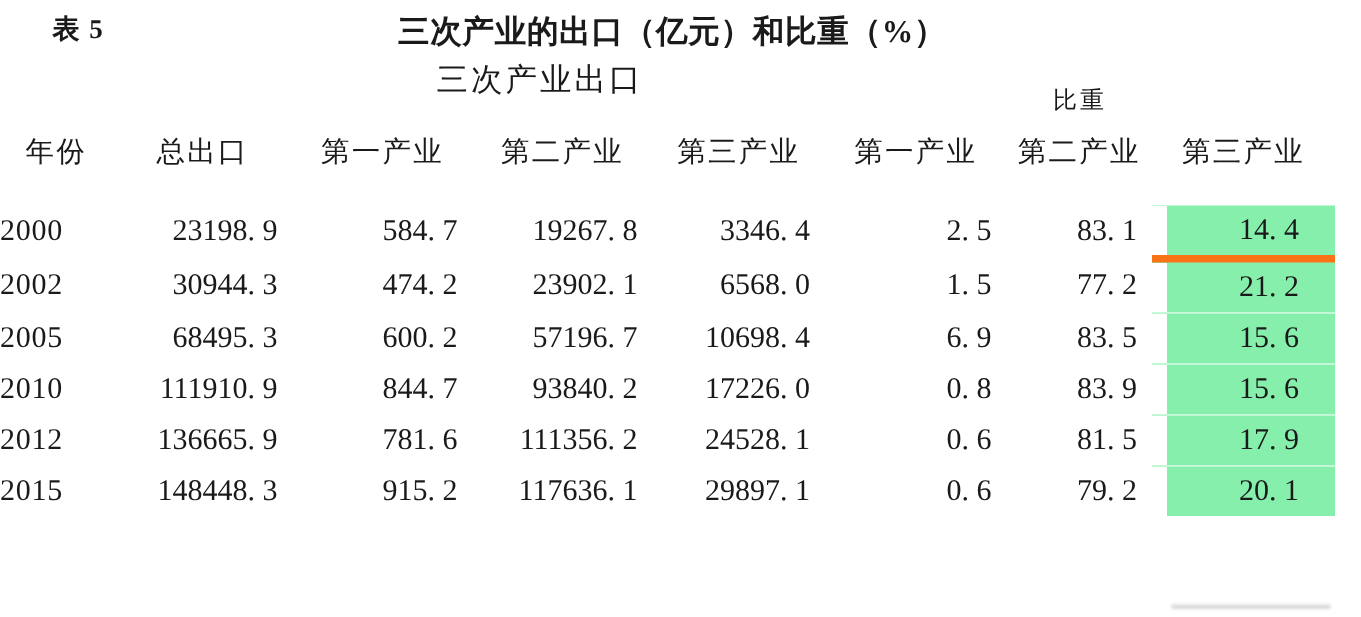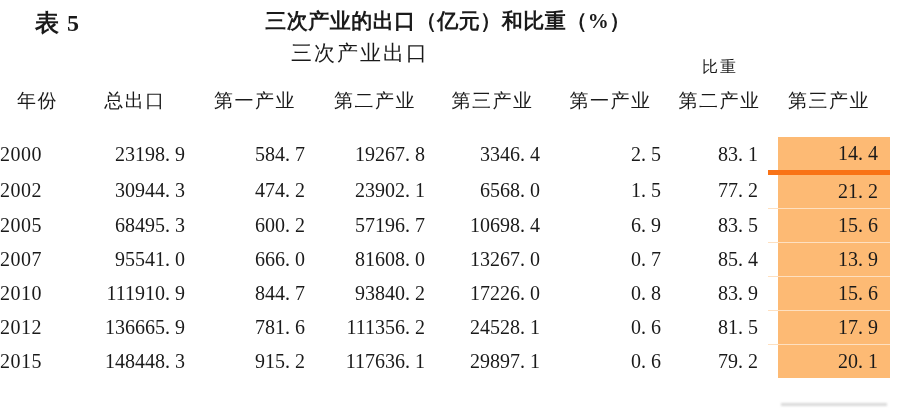--- a/index.html
+++ b/index.html
@@ -11,21 +11,21 @@
     position: relative;
     width: 907px;
     height: 411px;
     overflow: hidden;
     font-family: "Liberation Serif", "DejaVu Serif", serif;
     color: #1a1a1a;
   }
   .abs { position: absolute; white-space: nowrap; }
   .caption-label {
     left: 35px; top: 7px;
-    font-size: 24px; font-weight: 700;
+    font-size: 18px; font-weight: 700;
     letter-spacing: 1px;
   }
   .page-title {
     left: 448px; top: 7px;
     transform: translateX(-50%);
     font-size: 21px; font-weight: 700;
     letter-spacing: 0.5px;
   }
   .group-exports {
     left: 360px; top: 39px;
@@ -68,23 +68,23 @@
     text-align: right;
     vertical-align: middle;
     padding: 0 10px 0 0;
   }
   .data-table td.year {
     text-align: left;
     padding: 0;
     letter-spacing: 0.5px;
   }
   .data-table td.green {
-    background: #fdba74;
+    background: #86efac;
     box-shadow: inset 10px 0 0 #ffffff;
-    padding-right: 12px;
+    padding-right: 24px;
   }
   .data-table tr.gap-above td.green { border-top: 5px solid #f97316; }
   .data-table tr.faint-above td.green { border-top: 1px solid rgba(255,255,255,0.55); }
   .green-underline {
     left: 781px; top: 403px;
     width: 106px; height: 3px;
     background: #d9d9d9;
     filter: blur(1px);
   }
 </style>
@@ -148,30 +148,20 @@
       <td class="year">2005</td>
       <td>68495. 3</td>
       <td>600. 2</td>
       <td>57196. 7</td>
       <td>10698. 4</td>
       <td>6. 9</td>
       <td>83. 5</td>
       <td class="green">15. 6</td>
     </tr>
     <tr class="faint-above">
-      <td class="year">2007</td>
-      <td>95541. 0</td>
-      <td>666. 0</td>
-      <td>81608. 0</td>
-      <td>13267. 0</td>
-      <td>0. 7</td>
-      <td>85. 4</td>
-      <td class="green">13. 9</td>
-    </tr>
-    <tr class="faint-above">
       <td class="year">2010</td>
       <td>111910. 9</td>
       <td>844. 7</td>
       <td>93840. 2</td>
       <td>17226. 0</td>
       <td>0. 8</td>
       <td>83. 9</td>
       <td class="green">15. 6</td>
     </tr>
     <tr class="faint-above">

